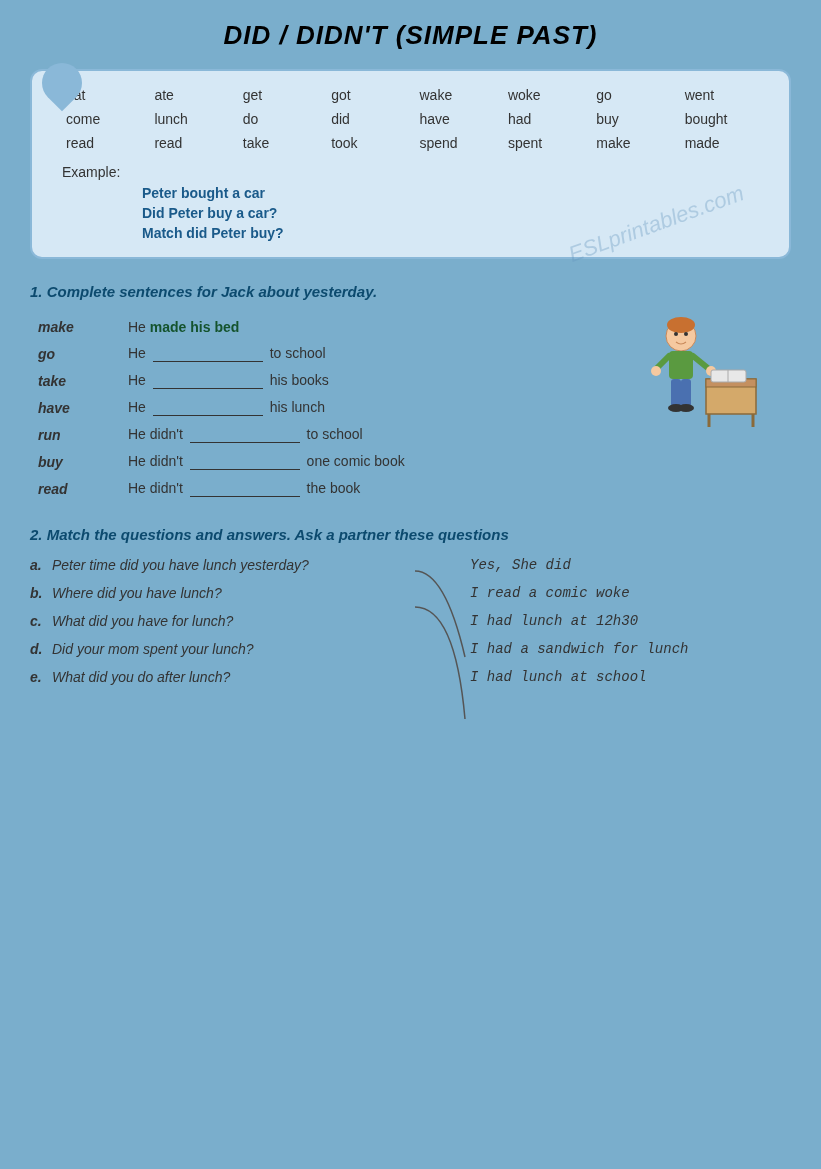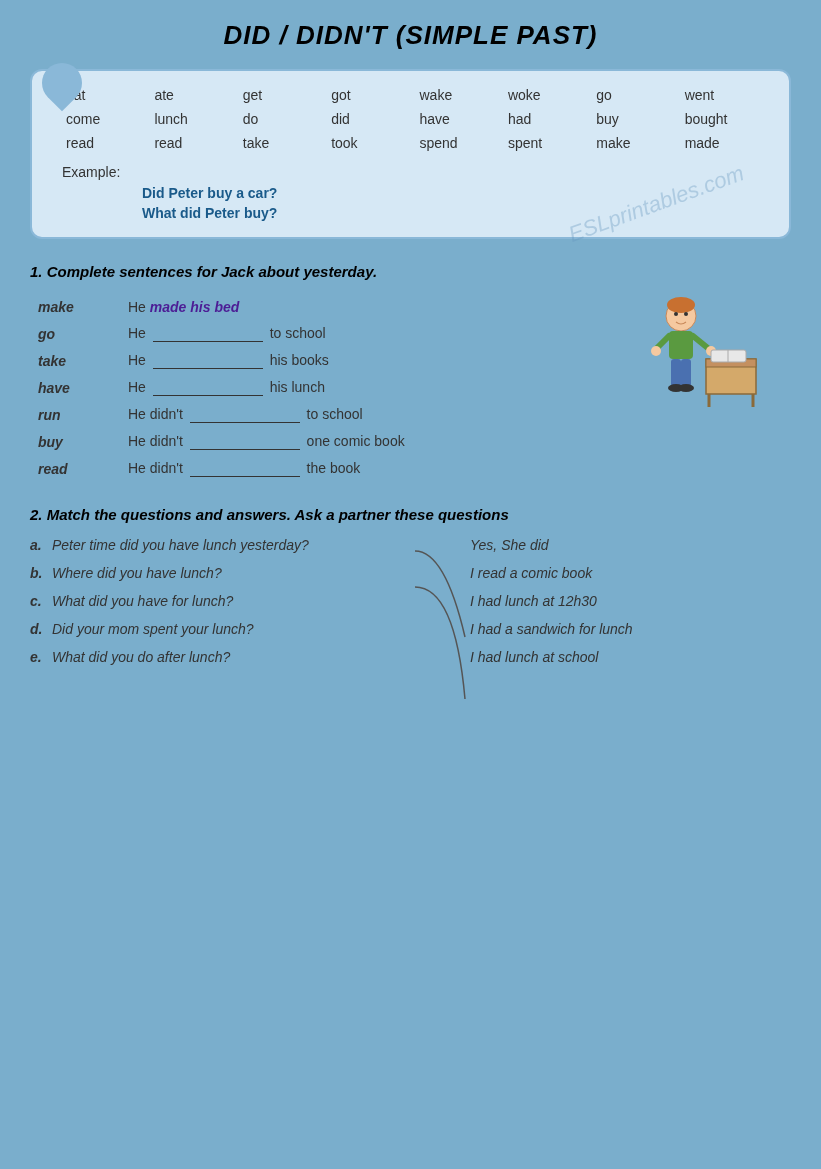--- a/index.html
+++ b/index.html
@@ -85,21 +85,21 @@
     }
 
     .section {
       margin-bottom: 24px;
     }
 
     .section-heading {
       font-size: 15px;
       font-weight: bold;
       font-style: italic;
-      color: #000000;
+      color: #0c4a6e;
       margin-bottom: 14px;
     }
 
     .exercise-table {
       width: 100%;
       border-collapse: collapse;
     }
 
     .exercise-table td {
       padding: 5px 8px;
@@ -121,22 +121,21 @@
 
     .underline {
       display: inline-block;
       border-bottom: 1px solid #333;
       min-width: 110px;
       margin: 0 3px;
     }
 
     .made-answer {
       font-weight: bold;
-      color: #4c1d95;
-      font-style: italic;
+      color: #14532d;
     }
 
     .exercise1-container {
       position: relative;
     }
 
     .boy-illustration {
       position: absolute;
       right: 30px;
       top: 0;
@@ -194,22 +193,23 @@
     <span class="vocab-word">read</span>
     <span class="vocab-word">take</span>
     <span class="vocab-word">took</span>
     <span class="vocab-word">spend</span>
     <span class="vocab-word">spent</span>
     <span class="vocab-word">make</span>
     <span class="vocab-word">made</span>
   </div>
   <div class="example-section">
     <span class="example-label">Example:</span>
+    <div class="example-line">Peter bought a car</div>
     <div class="example-line">Did Peter buy a car?</div>
-    <div class="example-line">What did Peter buy?</div>
+    <div class="example-line">Match did Peter buy?</div>
   </div>
   <div class="watermark">ESLprintables.com</div>
 </div>
 
 <div class="section">
   <div class="section-heading">1.  Complete sentences for Jack about yesterday.</div>
   <div class="exercise1-container">
     <table class="exercise-table">
       <tbody>
 
@@ -335,22 +335,22 @@
 
       <div style="position:relative; width:60px; flex-shrink:0;">
         <svg width="60" height="180" viewBox="0 0 60 180" xmlns="http://www.w3.org/2000/svg">
 
           <path d="M5,14 Q35,14 55,100" stroke="#555" stroke-width="1.5" fill="none"></path>
 
           <path d="M5,50 Q45,50 55,162" stroke="#555" stroke-width="1.5" fill="none"></path>
         </svg>
       </div>
 
-      <div style="flex:1;">
+      <div style="flex:1;font-family:Liberation Mono, monospace;">
         <div class="match-a-item">Yes, She did</div>
-        <div class="match-a-item">I read a comic book</div>
+        <div class="match-a-item">I read a comic woke</div>
         <div class="match-a-item">I had lunch at 12h30</div>
         <div class="match-a-item">I had a sandwich for lunch</div>
         <div class="match-a-item">I had lunch at school</div>
       </div>
     </div>
   </div>
 </div>
 
 </body></html>

